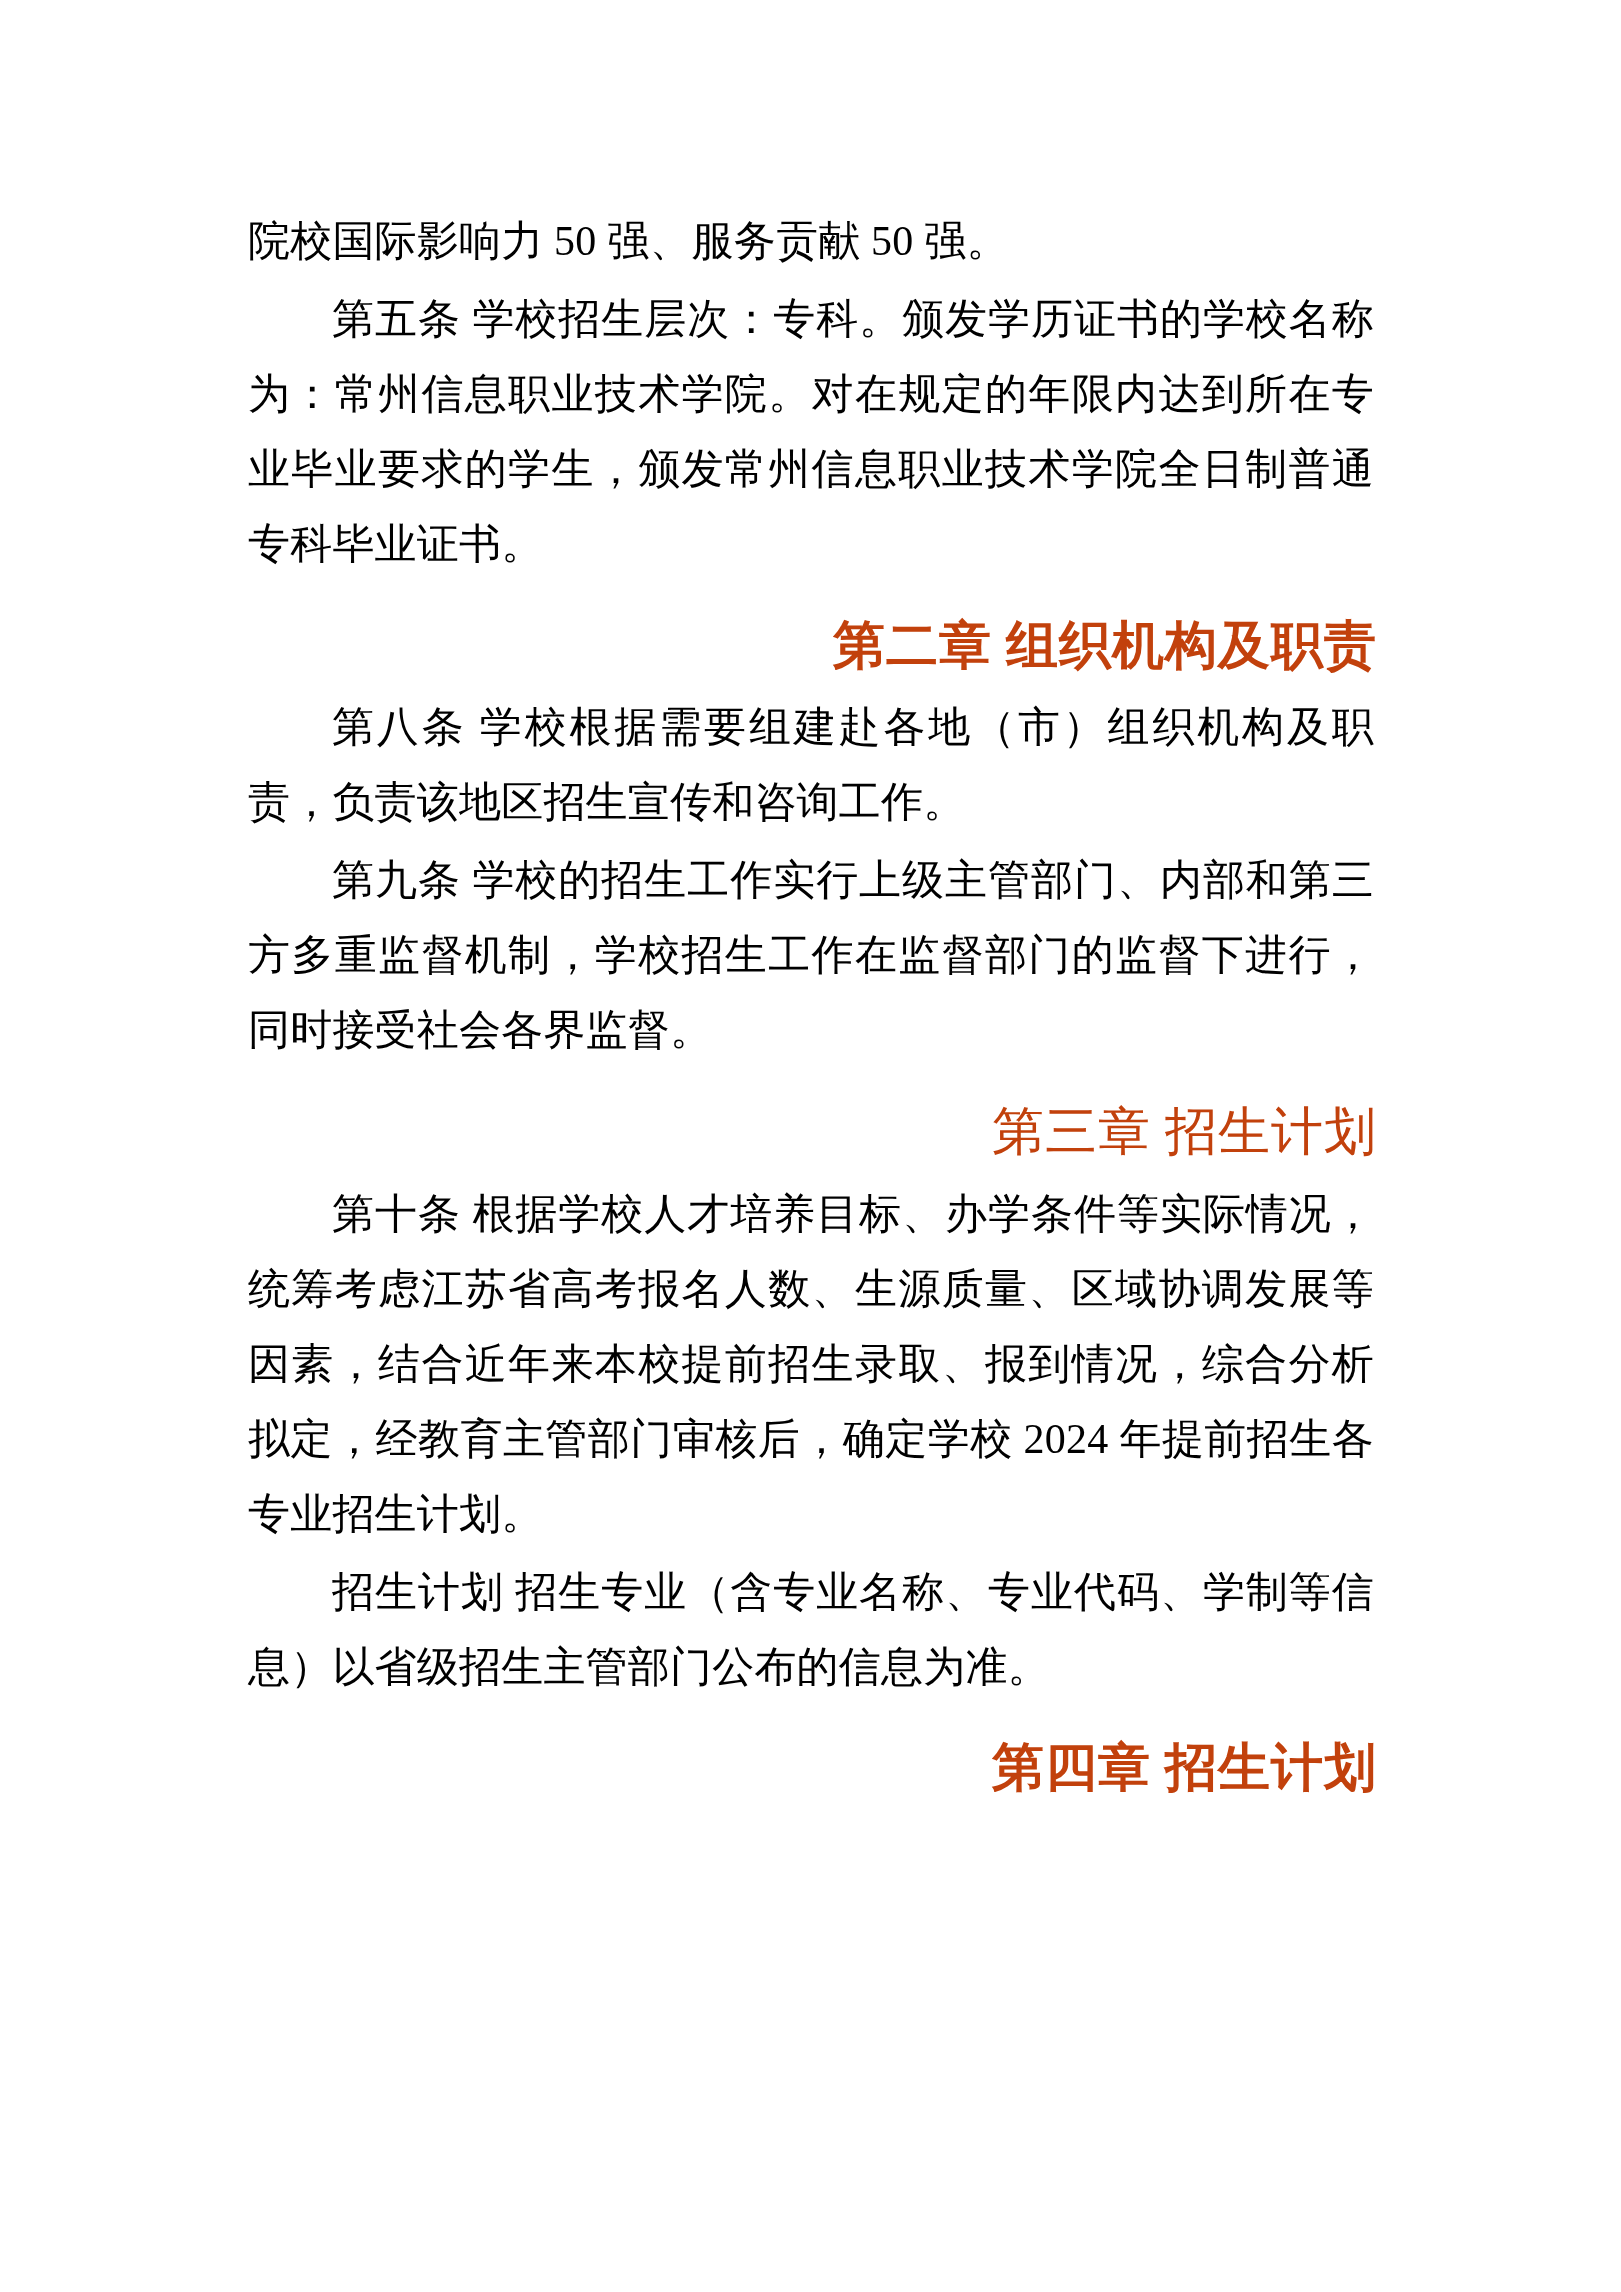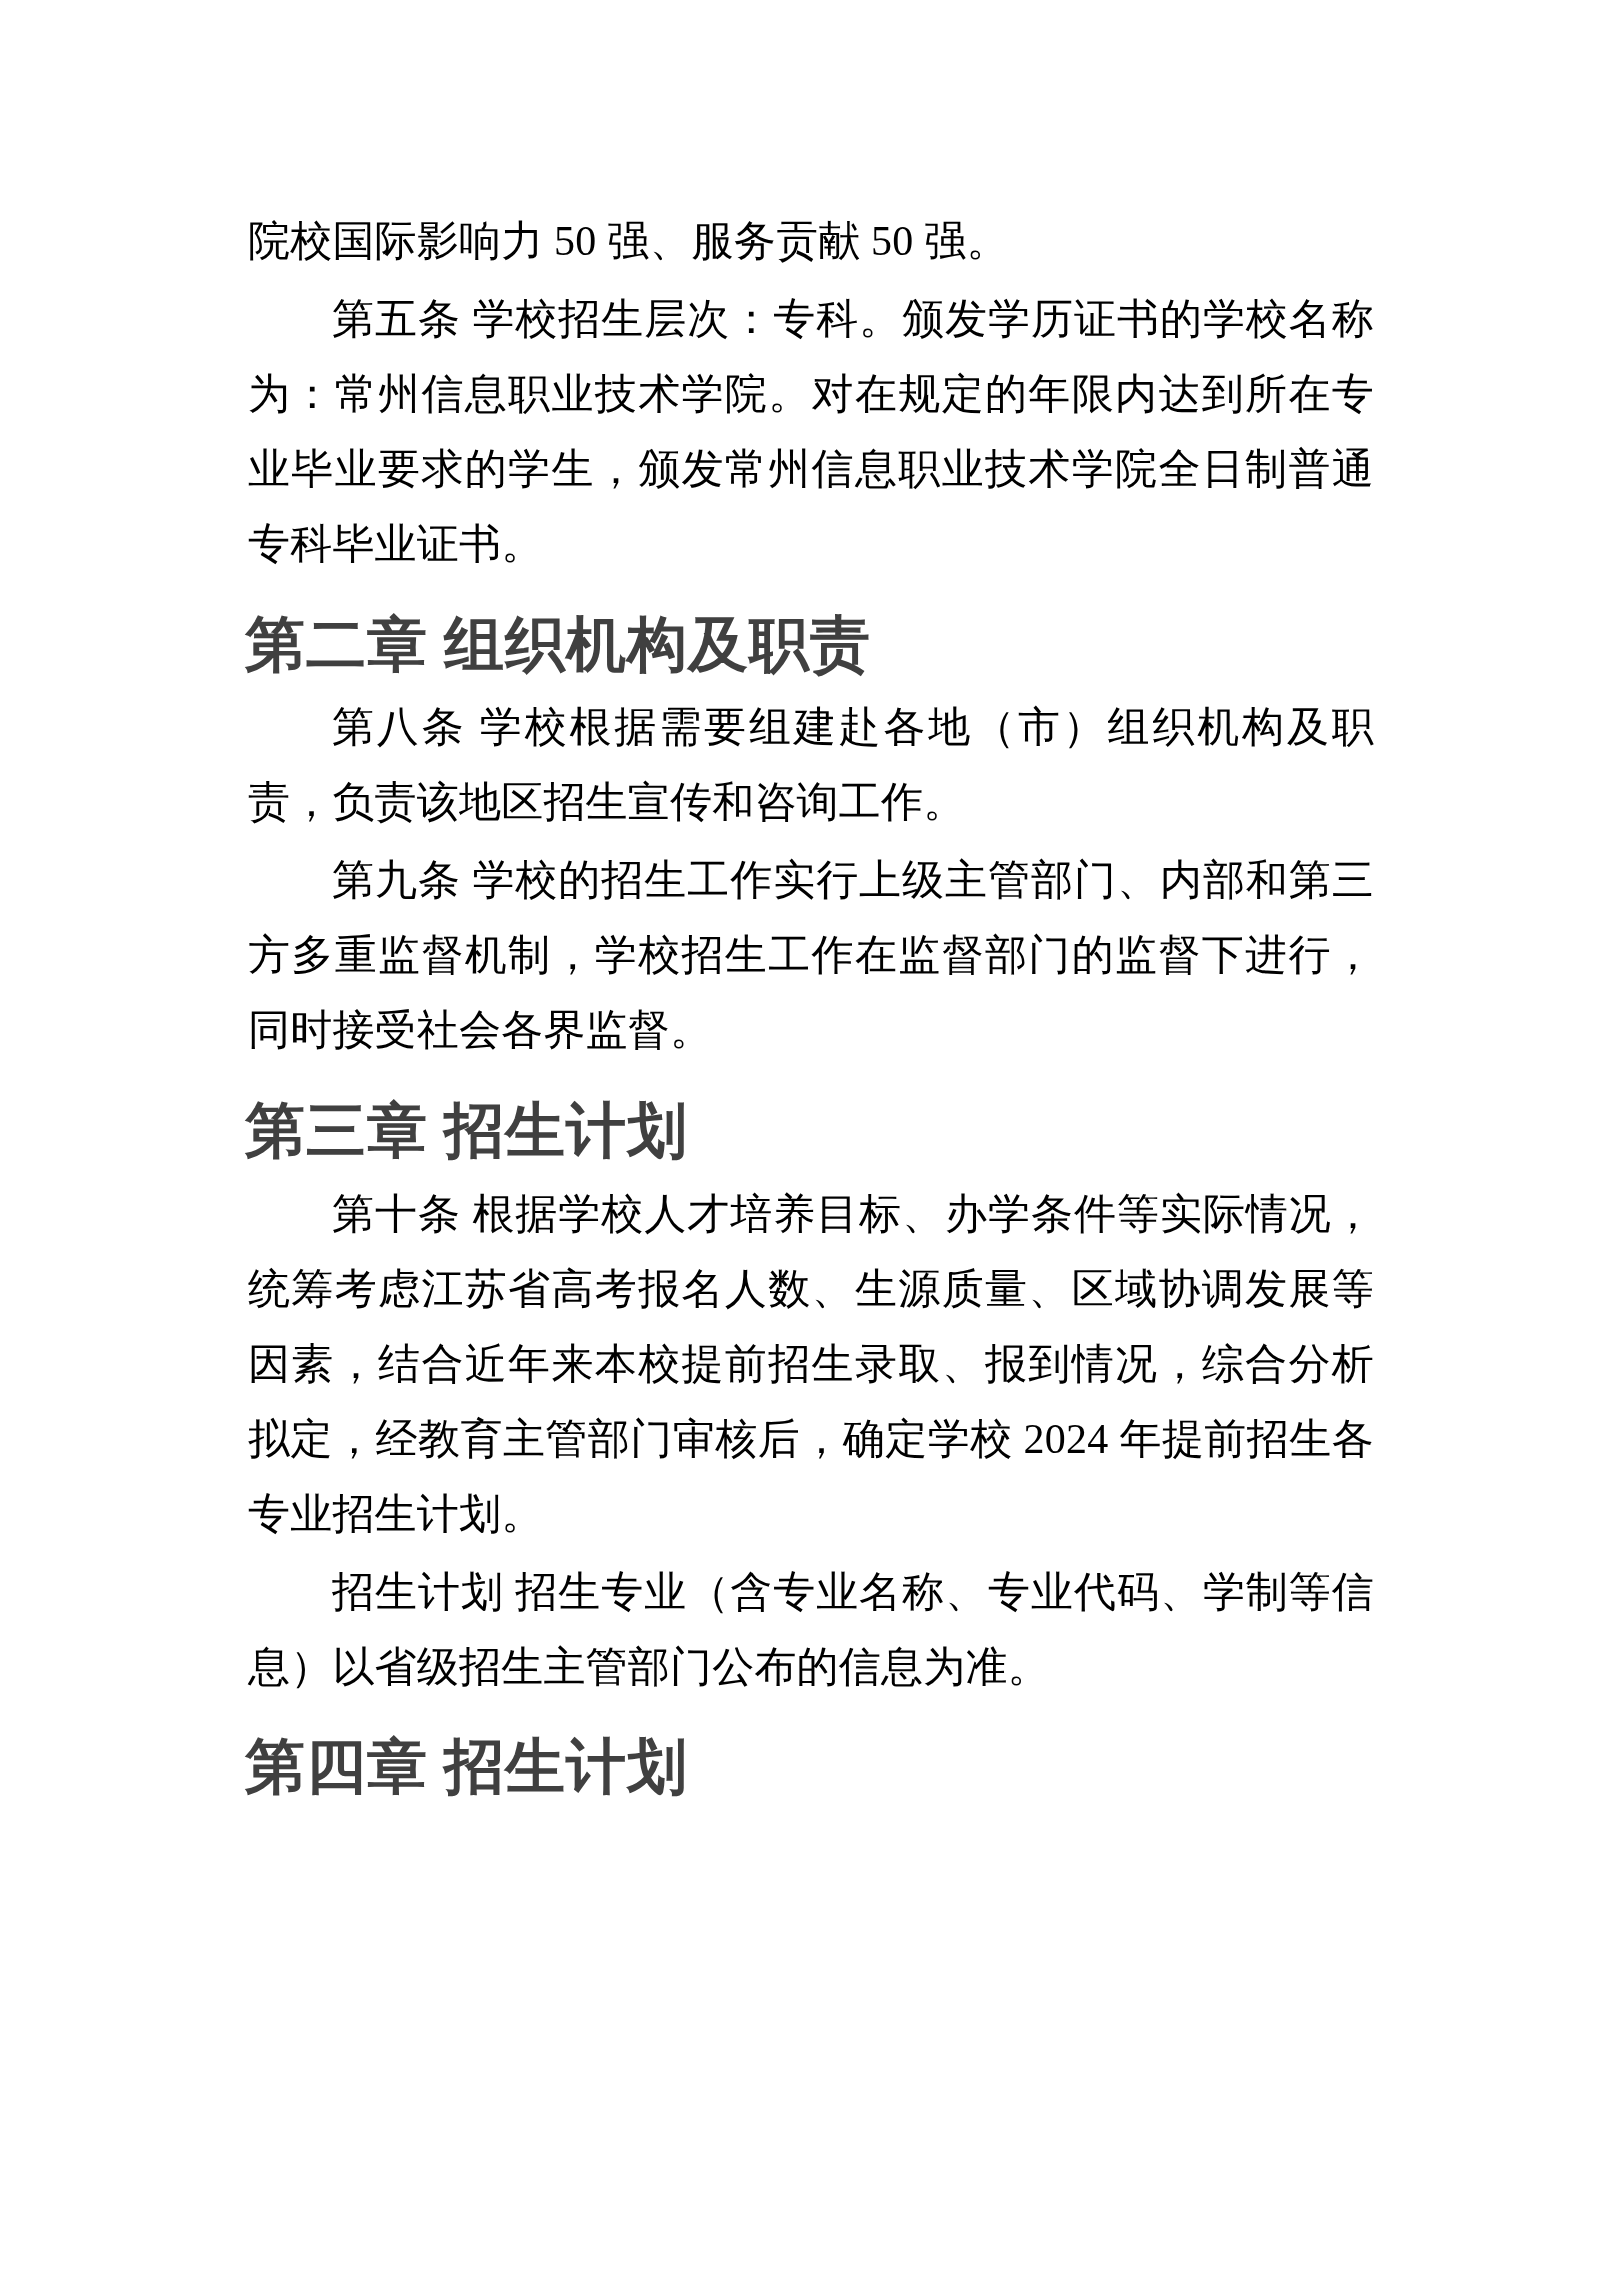--- a/index.html
+++ b/index.html
@@ -30,29 +30,29 @@
     text-justify: inter-ideograph;
     letter-spacing: 0.2px;
     word-break: break-all;
     color: #000000;
   }
   .para.indent {
     text-indent: 84px;
   }
   .heading {
     margin: 25.5px 0 7.8px 0;
-    font-size: 60px;
+    font-size: 52px;
     line-height: 75px;
-    text-align: left;
+    text-align: right;
     font-weight: 700;
     letter-spacing: 1px;
-    color: #404040;
+    color: #c2410c;
   }
   .heading.regular {
-    font-weight: 700;
+    font-weight: 400;
   }
 </style>
 </head>
 <body>
 
 <div class="page">
   <div class="doc-body">
       <p class="para">院校国际影响力 50 强、服务贡献 50 强。</p>
       <p class="para indent">第五条 学校招生层次：专科。颁发学历证书的学校名称为：常州信息职业技术学院。对在规定的年限内达到所在专业毕业要求的学生，颁发常州信息职业技术学院全日制普通专科毕业证书。</p>
       <h2 class="heading bold">第二章 组织机构及职责</h2>

